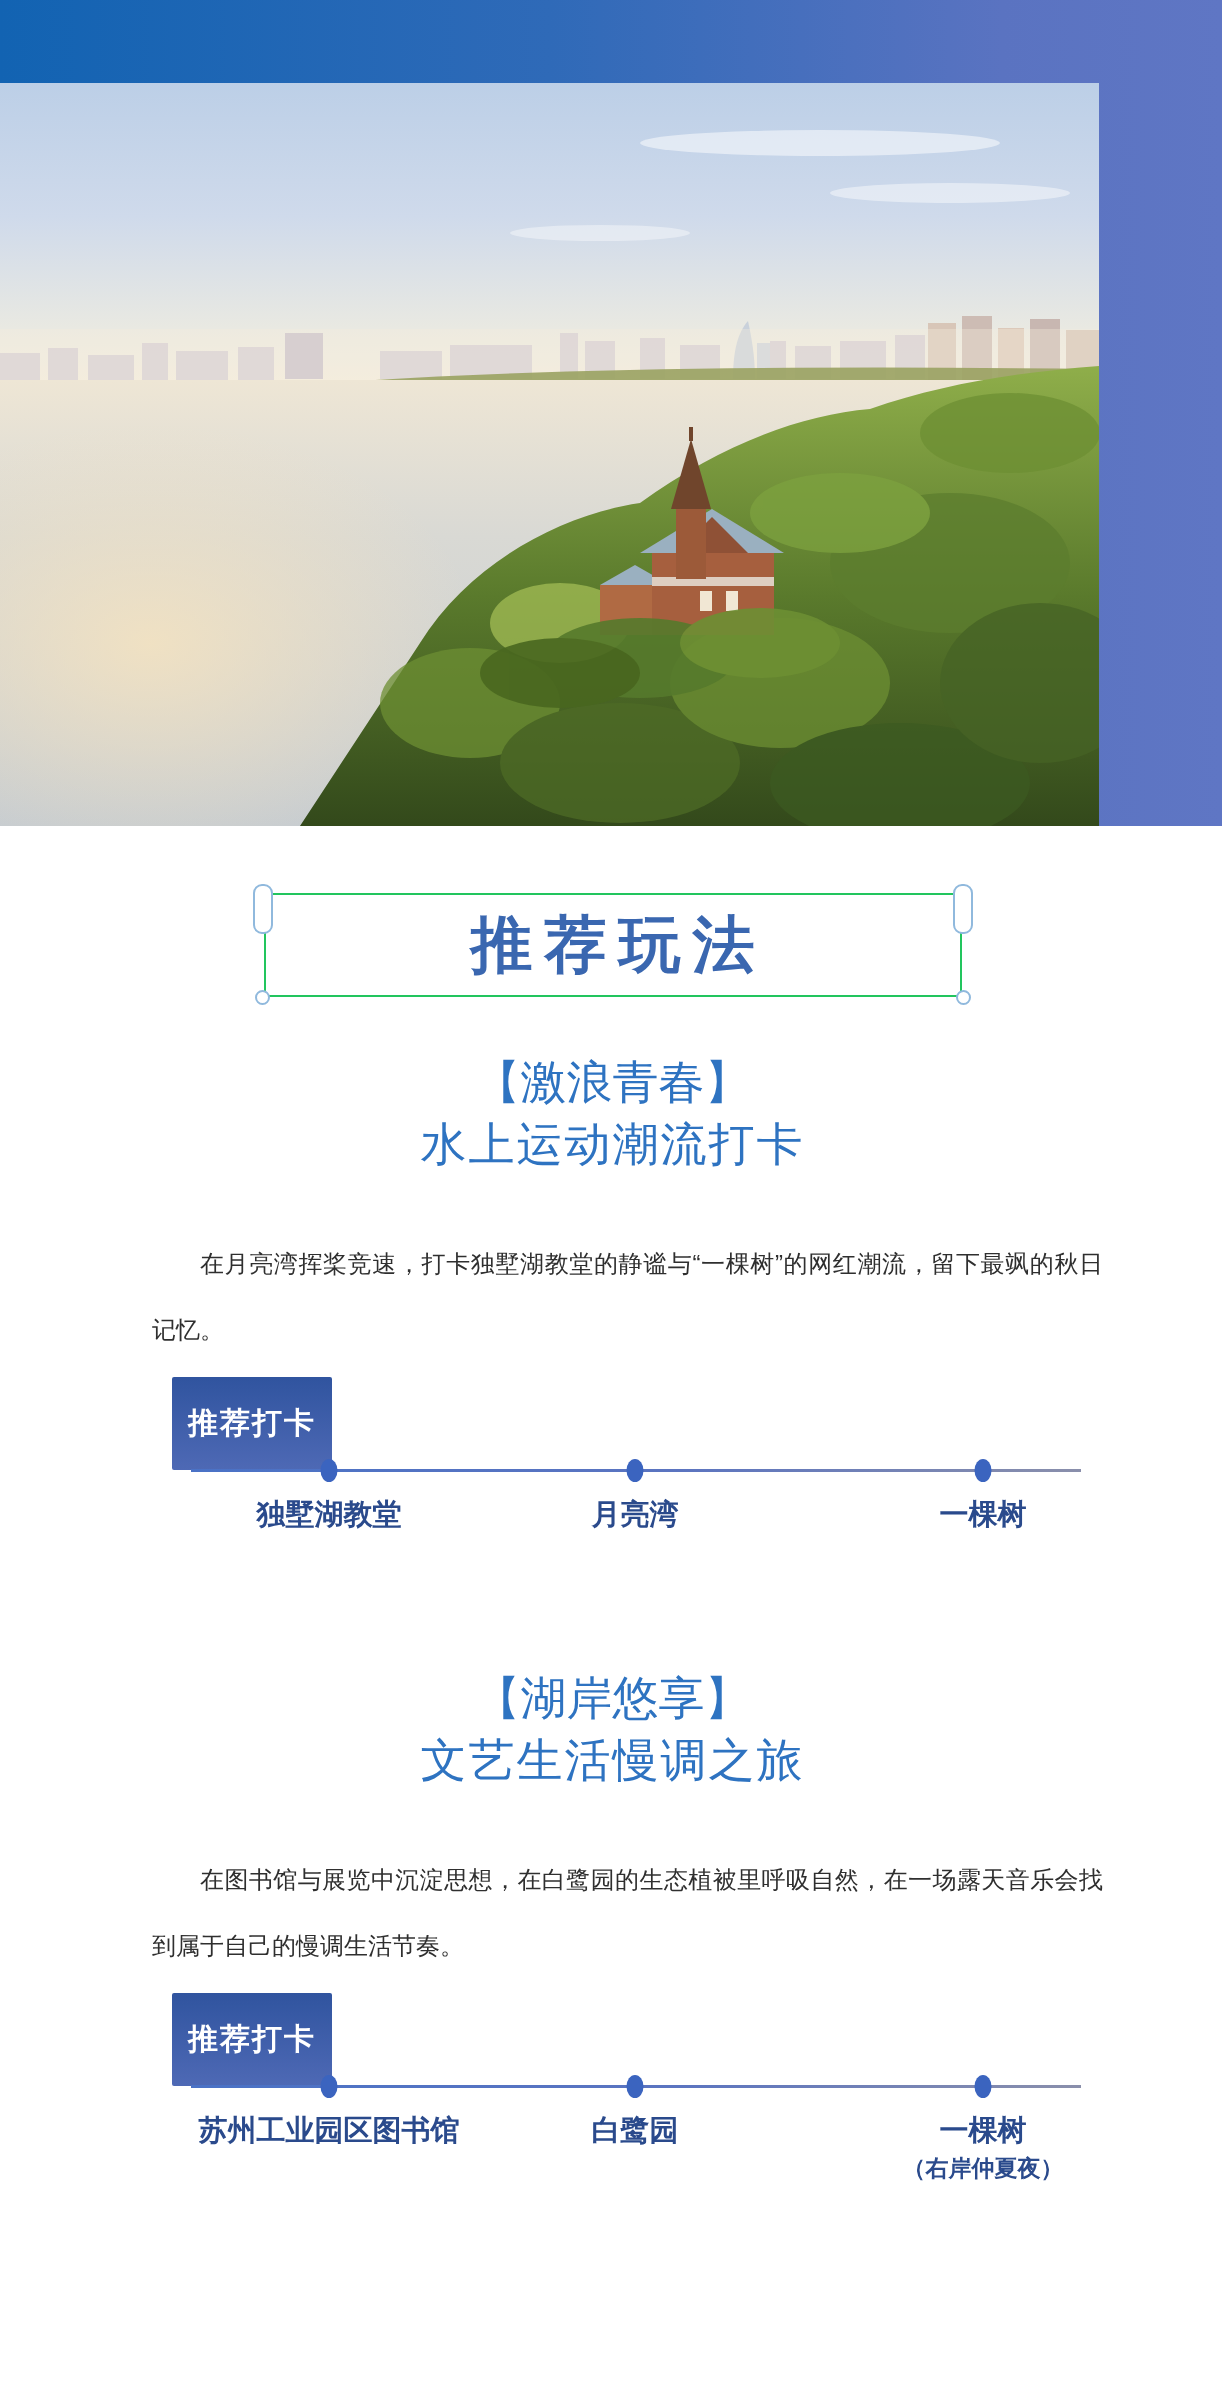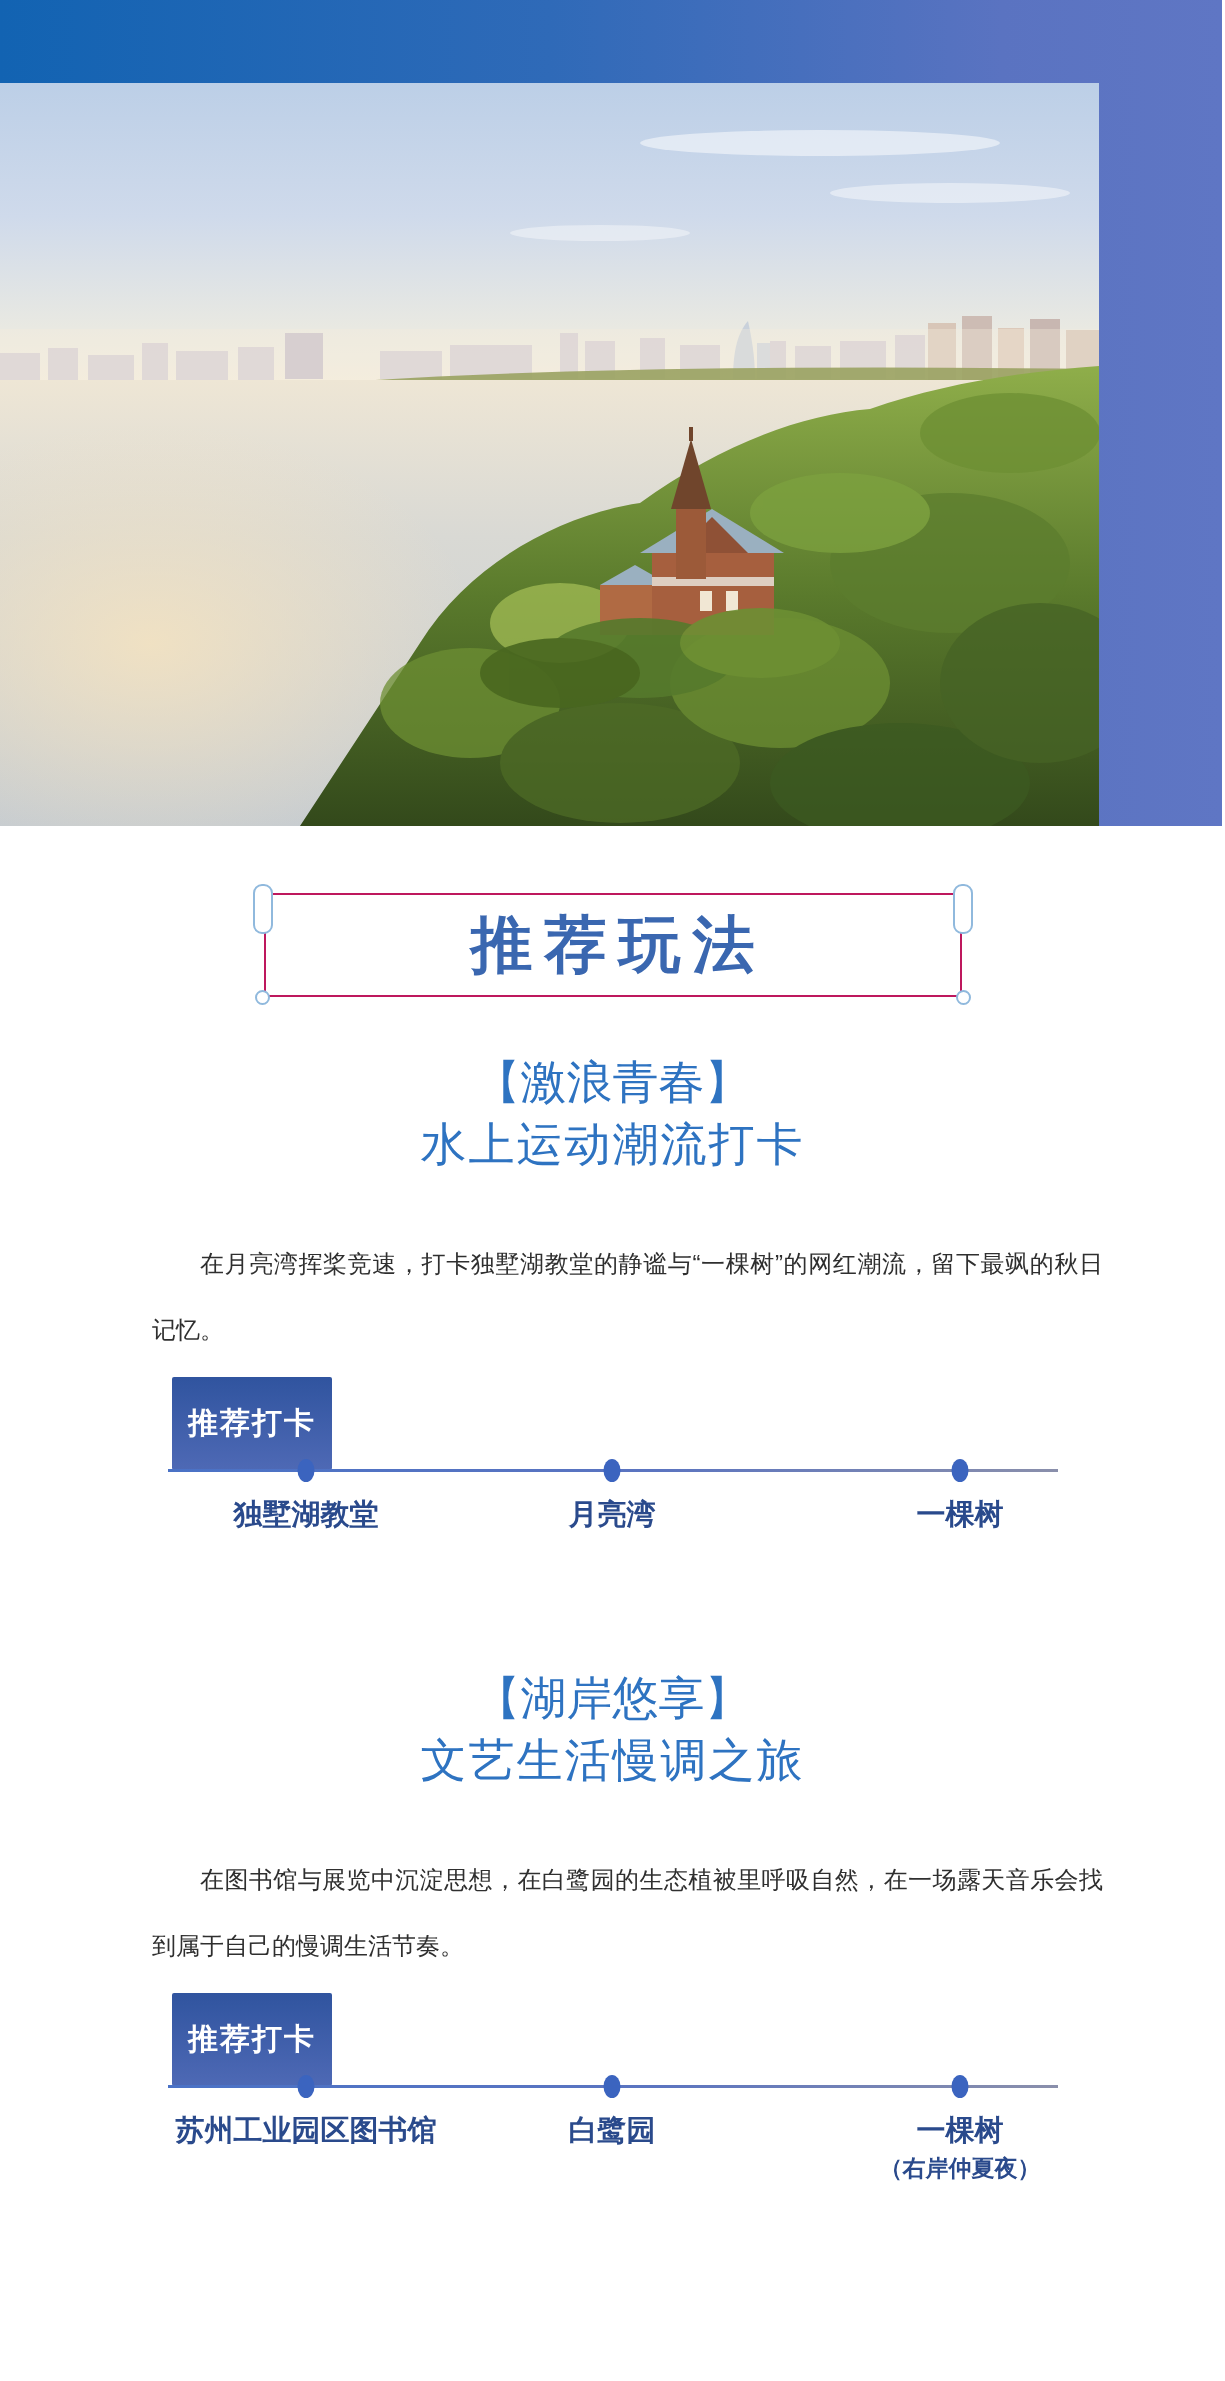--- a/index.html
+++ b/index.html
@@ -11,21 +11,21 @@
   
   .hero{position:relative;width:1225px;height:826px;}
   .hero-frame{
     position:absolute;top:0;left:0;width:1222px;height:826px;
     background:linear-gradient(to right,#1263b2 0%,#2f6ab8 45%,#5a73c1 82%,#5f76c4 100%);
   }
   .hero-photo{position:absolute;top:83px;left:0;width:1099px;height:743px;display:block;}
   
   .banner-wrap{position:relative;width:698px;height:104px;margin:67px auto 0;}
   .scroll-box{
-    position:absolute;inset:0;background:#ffffff;border:2px solid #be185d;
+    position:absolute;inset:0;background:#ffffff;border:2px solid #22c55e;
     display:flex;align-items:center;justify-content:center;
   }
   .banner-title{
     font-family:"Liberation Serif","DejaVu Serif",serif;font-weight:bold;
     font-size:62px;color:#3a67b0;letter-spacing:12px;text-indent:12px;
   }
   .curl-tab{
     position:absolute;width:16px;height:46px;background:#ffffff;
     border:2px solid #90b9dd;border-radius:9px;top:-9px;
   }
@@ -46,21 +46,21 @@
   .body-text{
     margin:56px 122px 0 152px;font-size:24px;line-height:66px;
     color:#2f2f2f;text-indent:2em;text-align:justify;font-weight:400;
   }
   .badge-row{margin:14px 0 0 172px;height:56px;}
   .badge{
     display:inline-block;padding:26px 16px;font-size:30px;font-weight:bold;
     color:#ffffff;letter-spacing:2px;border-radius:2px;
     background:linear-gradient(180deg,#30549f 0%,#4e69b5 100%);
   }
-  .timeline{position:relative;height:112px;margin-top:16px;}
+  .timeline{position:relative;height:112px;margin-top:16px;margin-left:23px;}
   .timeline.tall{height:152px;}
   .tl-line{
     position:absolute;left:168px;width:890px;top:20px;height:3px;
     background:linear-gradient(to right,#4a72c6 0%,#5b74c0 55%,#8a8fab 100%);
   }
   .tl-stop{position:absolute;top:10px;transform:translateX(-50%);text-align:center;}
   .tl-stop.s1{left:306px;}
   .tl-stop.s2{left:612px;}
   .tl-stop.s3{left:960px;}
   .tl-dot{width:17px;height:23px;border-radius:50%;background:#3b64bf;margin:0 auto;}

